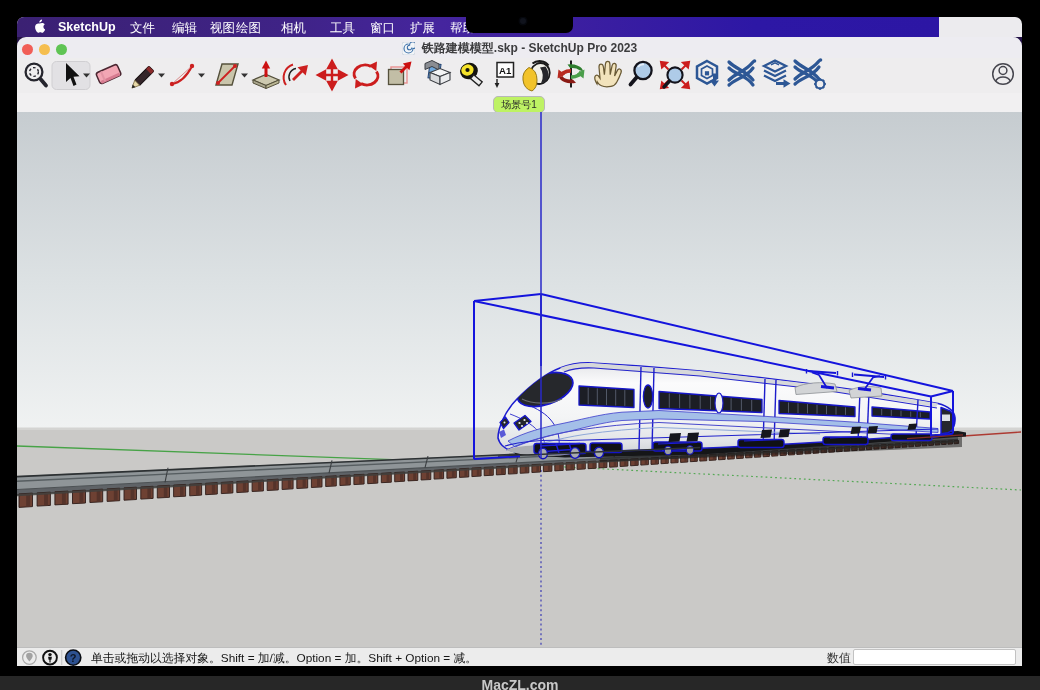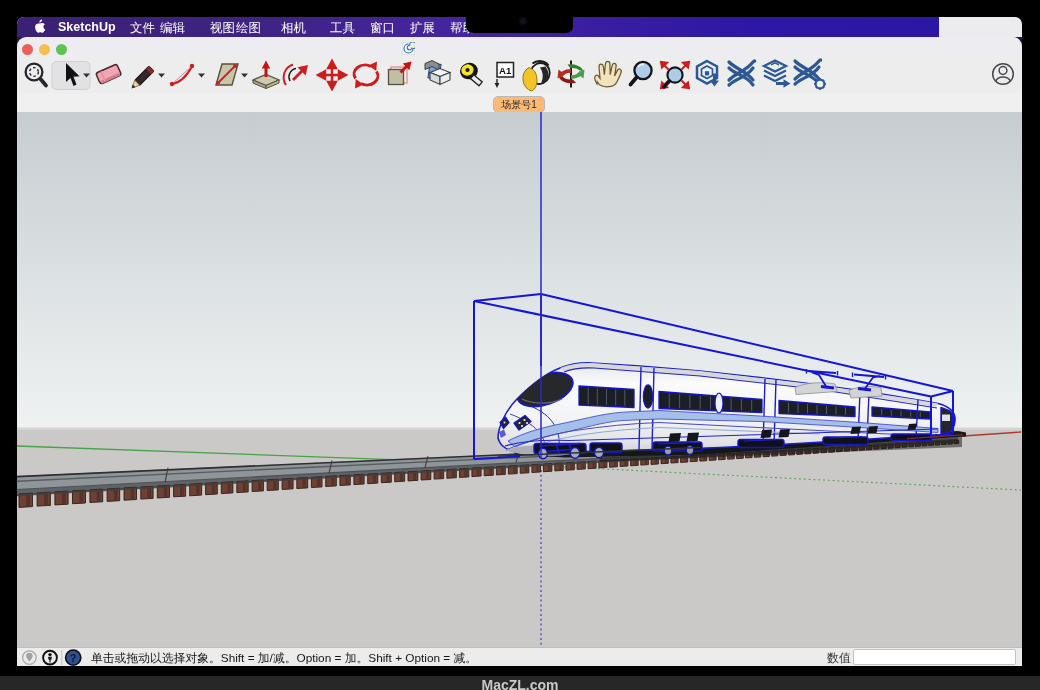--- a/index.html
+++ b/index.html
@@ -13,56 +13,57 @@
      color:#fff;font-size:12.5px;}
   #menubar .it{position:absolute;top:2.5px;white-space:nowrap;}
   #notch{left:449px;top:0;width:107px;height:16px;background:#000;border-radius:0 0 7px 7px;}
   #cam{left:503px;top:1px;width:6px;height:6px;border-radius:50%;background:#10131c;box-shadow:0 0 0 1.5px #05070c;}
   #cornerbg{left:0;top:20px;width:1005px;height:12px;background:#241347;}
   #titlebar{left:0;top:20px;width:1005px;height:21px;background:#edecf1;border-bottom:1px solid #d5d4d8;border-radius:9px 9px 0 0;}
   .tl{position:absolute;top:26.5px;width:11px;height:11px;border-radius:50%;}
   #titletext{left:10px;top:23px;width:1005px;text-align:center;font-size:12px;font-weight:700;color:#3c3c3e;}
   #toolbar{left:0;top:41px;width:1011px;height:35px;background:#eeedee;border-bottom:1px solid #d2d1d2;}
   #tabrow{left:0;top:76px;width:1005px;height:19px;background:#f1f0f1;}
-  #scenetab{left:476px;top:79px;width:50px;height:15px;background:#fdba74;border:1px solid #b8b8b8;
+  #scenetab{left:476px;top:79px;width:50px;height:15px;background:#bef264;border:1px solid #b8b8b8;
      border-radius:5px;font-size:10px;color:#2a2a2a;text-align:center;line-height:15px;}
   #canvas{left:0;top:95px;width:1005px;height:535px;}
   #statusbar{left:0;top:630px;width:1005px;height:19px;background:#ececec;border-top:1px solid #bdbdbd;
      font-size:12px;color:#1c1c1c;}
   #numlabel{left:810px;top:633px;font-size:12px;color:#333;}
   #numbox{left:836px;top:631.5px;width:161px;height:14px;background:#fff;border:1px solid #c2c2c2;border-radius:2px;}
   #mzband{left:0;top:676px;width:1040px;height:14px;background:#272727;}
   #maczl{left:0;top:677px;width:1040px;text-align:center;color:#c9c9c9;font-size:14px;font-weight:700;}
 </style>
 </head>
 <body>
 <div id="screen" class="abs">
   <div id="menubar" class="abs">
     <svg class="abs" style="left:16px;top:2px" width="13" height="14" viewBox="0 0 13 14">
         <path fill="#fff" d="M9.1,0.4 C9.2,1.2 8.9,2 8.4,2.6 C7.9,3.2 7.1,3.7 6.3,3.6 C6.2,2.8 6.6,2 7,1.5 C7.5,0.9 8.4,0.5 9.1,0.4 Z"></path>
         <path fill="#fff" d="M6.6,4.4 C7.3,4.4 8.2,3.9 9.3,4 C9.8,4 11,4.2 11.8,5.3 C11.7,5.4 10.4,6.2 10.4,7.8 C10.4,9.7 12,10.4 12.1,10.4 C12.1,10.5 11.8,11.4 11.2,12.2 C10.7,13 10.1,13.7 9.3,13.7 C8.5,13.7 8.2,13.2 7.3,13.2 C6.4,13.2 6,13.7 5.3,13.7 C4.5,13.7 3.9,12.9 3.4,12.2 C2.3,10.7 1.5,7.9 2.6,6 C3.1,5.1 4.1,4.5 5.1,4.4 C5.9,4.4 6.2,4.4 6.6,4.4 Z"></path>
       </svg>
     <span class="it" style="left:41px;font-weight:700;font-size:12.5px">SketchUp</span>
     <span class="it" style="left:113px">文件</span>
-    <span class="it" style="left:143px">编辑</span>
+    <span class="it" style="left:155px">编辑</span>
     <span class="it" style="left:193px">视图</span>
     <span class="it" style="left:219px">绘图</span>
     <span class="it" style="left:264px">相机</span>
     <span class="it" style="left:313px">工具</span>
     <span class="it" style="left:353px">窗口</span>
     <span class="it" style="left:393px">扩展</span>
     <span class="it" style="left:433px">帮助</span>
   </div>
   <div id="notch" class="abs"></div>
   <div id="cam" class="abs"></div>
   <div id="cornerbg" class="abs"></div>
     <div id="titlebar" class="abs"></div>
   <div class="tl abs" style="left:4.5px;background:#f15e57;"></div>
   <div class="tl abs" style="left:22px;background:#f5be4f;"></div>
   <div class="tl abs" style="left:39px;background:#5fc454;"></div>
+  <div id="titletext" class="abs">铁路建模模型.skp - SketchUp Pro 2023</div>
     <svg class="abs" style="left:385px;top:24.5px" width="13" height="13" viewBox="0 0 13 13">
       <rect x="0" y="0" width="13" height="13" rx="2.5" fill="#f2f5f8" stroke="#c8d0da" stroke-width="0.8"></rect>
       <path d="M6.5,2 a4.5,4.5 0 1,0 4.5,4.5 a3.4,3.4 0 1,0 -3.4,-3.4 a2.3,2.3 0 1,0 2.3,2.3" fill="none" stroke="#3a6ea8" stroke-width="1.1"></path>
     </svg>
   <div id="toolbar" class="abs"><svg width="1005" height="35" viewBox="17 58 1005 35">
         <rect x="52" y="61.5" width="38" height="28" rx="4.5" fill="#e2e1e4" stroke="#d0cfd2" stroke-width="1"></rect>
         <g fill="none" stroke="#26262e">
           <circle cx="34" cy="72" r="8.4" stroke-width="2.3"></circle>
           <circle cx="34" cy="72" r="4.4" stroke-width="1.4" stroke-dasharray="2.6,2.2"></circle>
           <line x1="40.5" y1="79" x2="46" y2="85.5" stroke-width="3.8" stroke-linecap="round"></line>

